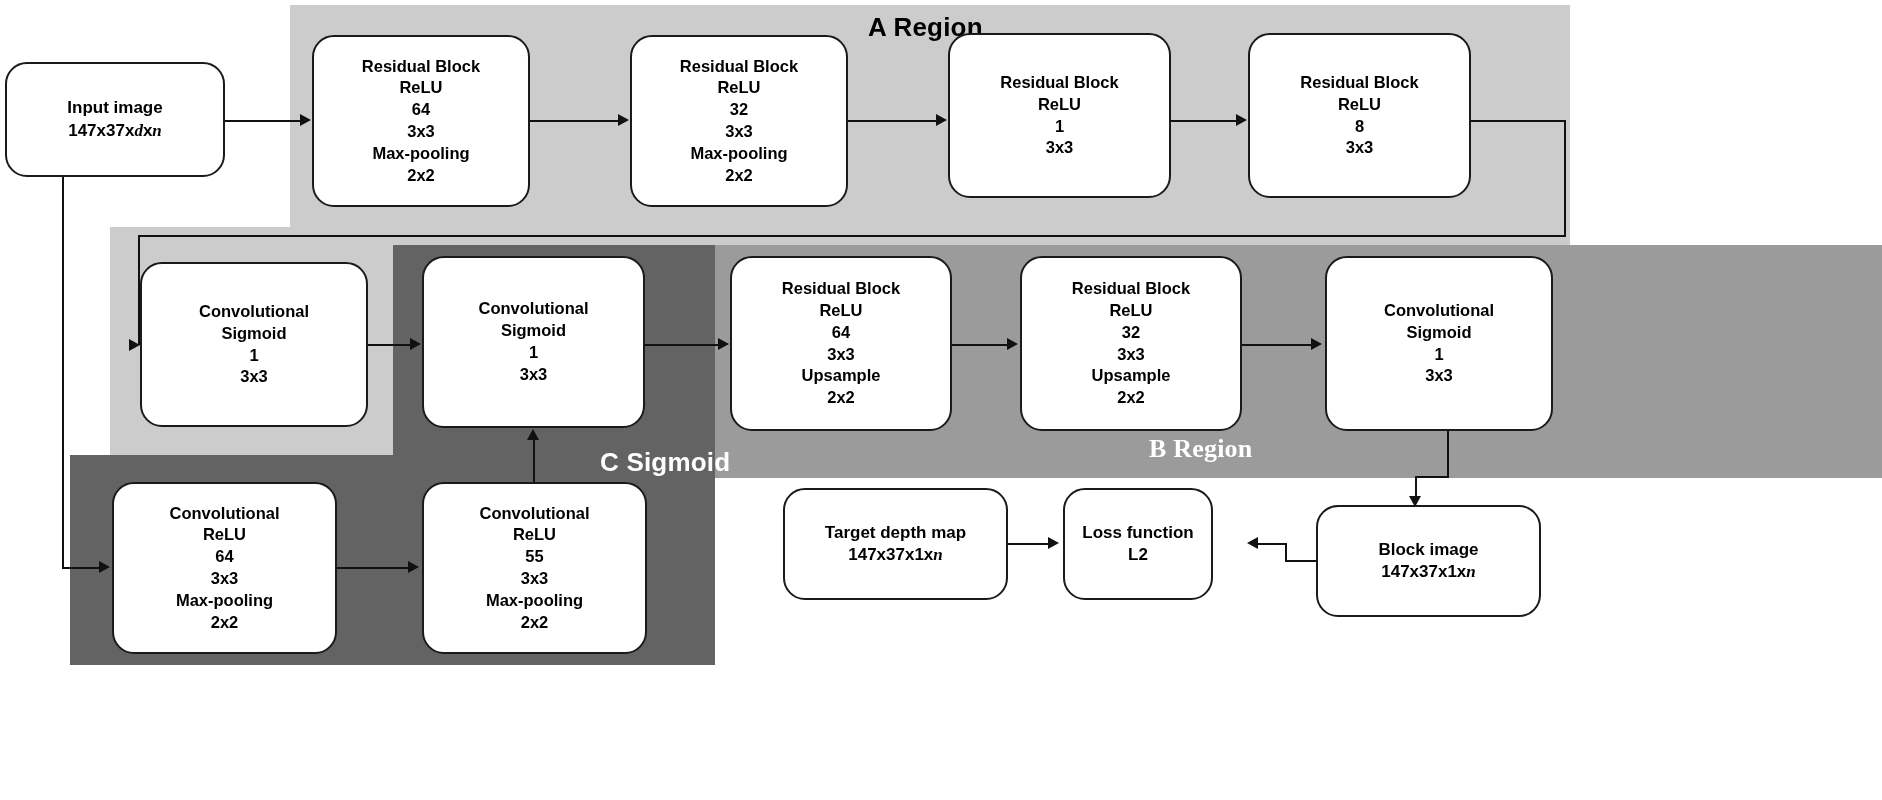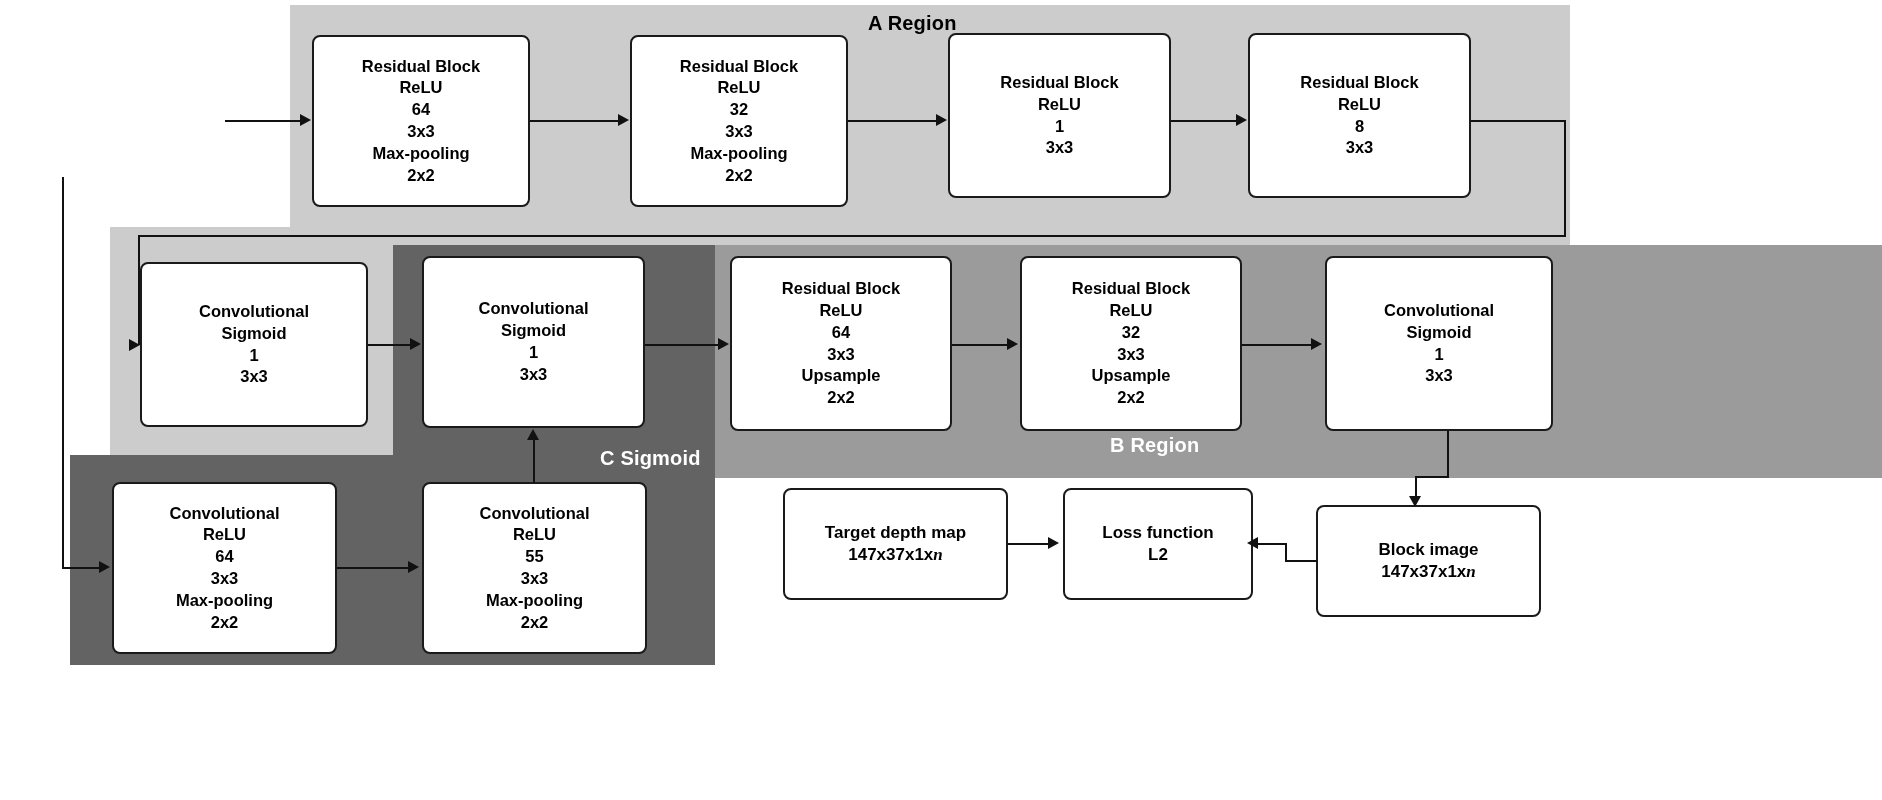--- a/index.html
+++ b/index.html
@@ -7,29 +7,29 @@
   #stage{position:relative;width:1882px;height:800px;background:#fff;overflow:hidden;}
 
   
   .region{position:absolute;}
   .region-a   {background:#cccccc;}
   .region-mid {background:#cccccc;}
   .region-b   {background:#9b9b9b;}
   .region-c   {background:#636363;}
 
   .region-label{
-    position:absolute;font-weight:bold;font-size:20px;color:#000;
+    position:absolute;font-weight:bold;font-size:26px;color:#000;
     letter-spacing:.2px;white-space:nowrap;
   }
   .region-label.light{color:#ffffff;}
 
   
   .node{
     position:absolute;background:#ffffff;border:2px solid #1a1a1a;
-    border-radius:8px;box-sizing:border-box;
+    border-radius:22px;box-sizing:border-box;
     display:flex;flex-direction:column;align-items:center;justify-content:center;
     font-weight:bold;color:#000;line-height:1.32;text-align:center;
   }
   .node .ln{display:block;white-space:nowrap;}
   .node.sz16 .ln{font-size:16.5px;}
   .node.sz17 .ln{font-size:17px;}
   .ital{font-style:italic;font-family:"Liberation Serif",serif;}
 
   
   .wire{position:absolute;background:#111;}
@@ -49,23 +49,27 @@
   <div class="region region-a" style="left:290px;top:5px;width:1280px;height:222px;"></div>
 
   <div class="region region-mid" style="left:110px;top:227px;width:1460px;height:228px;"></div>
 
   <div class="region region-b" style="left:712px;top:245px;width:1170px;height:233px;"></div>
 
   <div class="region region-c" style="left:393px;top:245px;width:322px;height:420px;"></div>
   <div class="region region-c" style="left:70px;top:455px;width:645px;height:210px;"></div>
 
   <div class="region-label light" style="left:600px;top:447px;">C Sigmoid</div>
-  <div class="region-label light" style="left:1110px;top:434px;">B Region</div>
+  <div class="region-label light" style="left:1149px;top:434px;font-family:Liberation Serif, serif;">B Region</div>
   <div class="region-label" style="left:868px;top:12px;">A Region</div>
 
+  <div class="node sz17" style="left:5px;top:62px;width:220px;height:115px;">
+    <span class="ln">Input image</span>
+    <span class="ln"><span>147x37x</span><span class="ital">d</span><span>x</span><span class="ital">n</span></span>
+  </div>
 
   <div class="node sz16" style="left:312px;top:35px;width:218px;height:172px;">
     <span class="ln">Residual Block</span>
     <span class="ln">ReLU</span>
     <span class="ln">64</span>
     <span class="ln">3x3</span>
     <span class="ln">Max-pooling</span>
     <span class="ln">2x2</span>
   </div>
 
@@ -147,21 +151,21 @@
     <span class="ln">3x3</span>
     <span class="ln">Max-pooling</span>
     <span class="ln">2x2</span>
   </div>
 
   <div class="node sz17" style="left:783px;top:488px;width:225px;height:112px;">
     <span class="ln">Target depth map</span>
     <span class="ln"><span>147x37x1x</span><span class="ital">n</span></span>
   </div>
 
-  <div class="node sz17" style="left:1063px;top:488px;width:190px;height:112px;">
+  <div class="node sz17" style="left:1063px;top:488px;width:150px;height:112px;">
     <span class="ln">Loss function</span>
     <span class="ln">L2</span>
   </div>
 
   <div class="node sz17" style="left:1316px;top:505px;width:225px;height:112px;">
     <span class="ln">Block image</span>
     <span class="ln"><span>147x37x1x</span><span class="ital">n</span></span>
   </div>
 
   <div class="wire h" style="left:225px;top:120px;width:76px;"></div>

